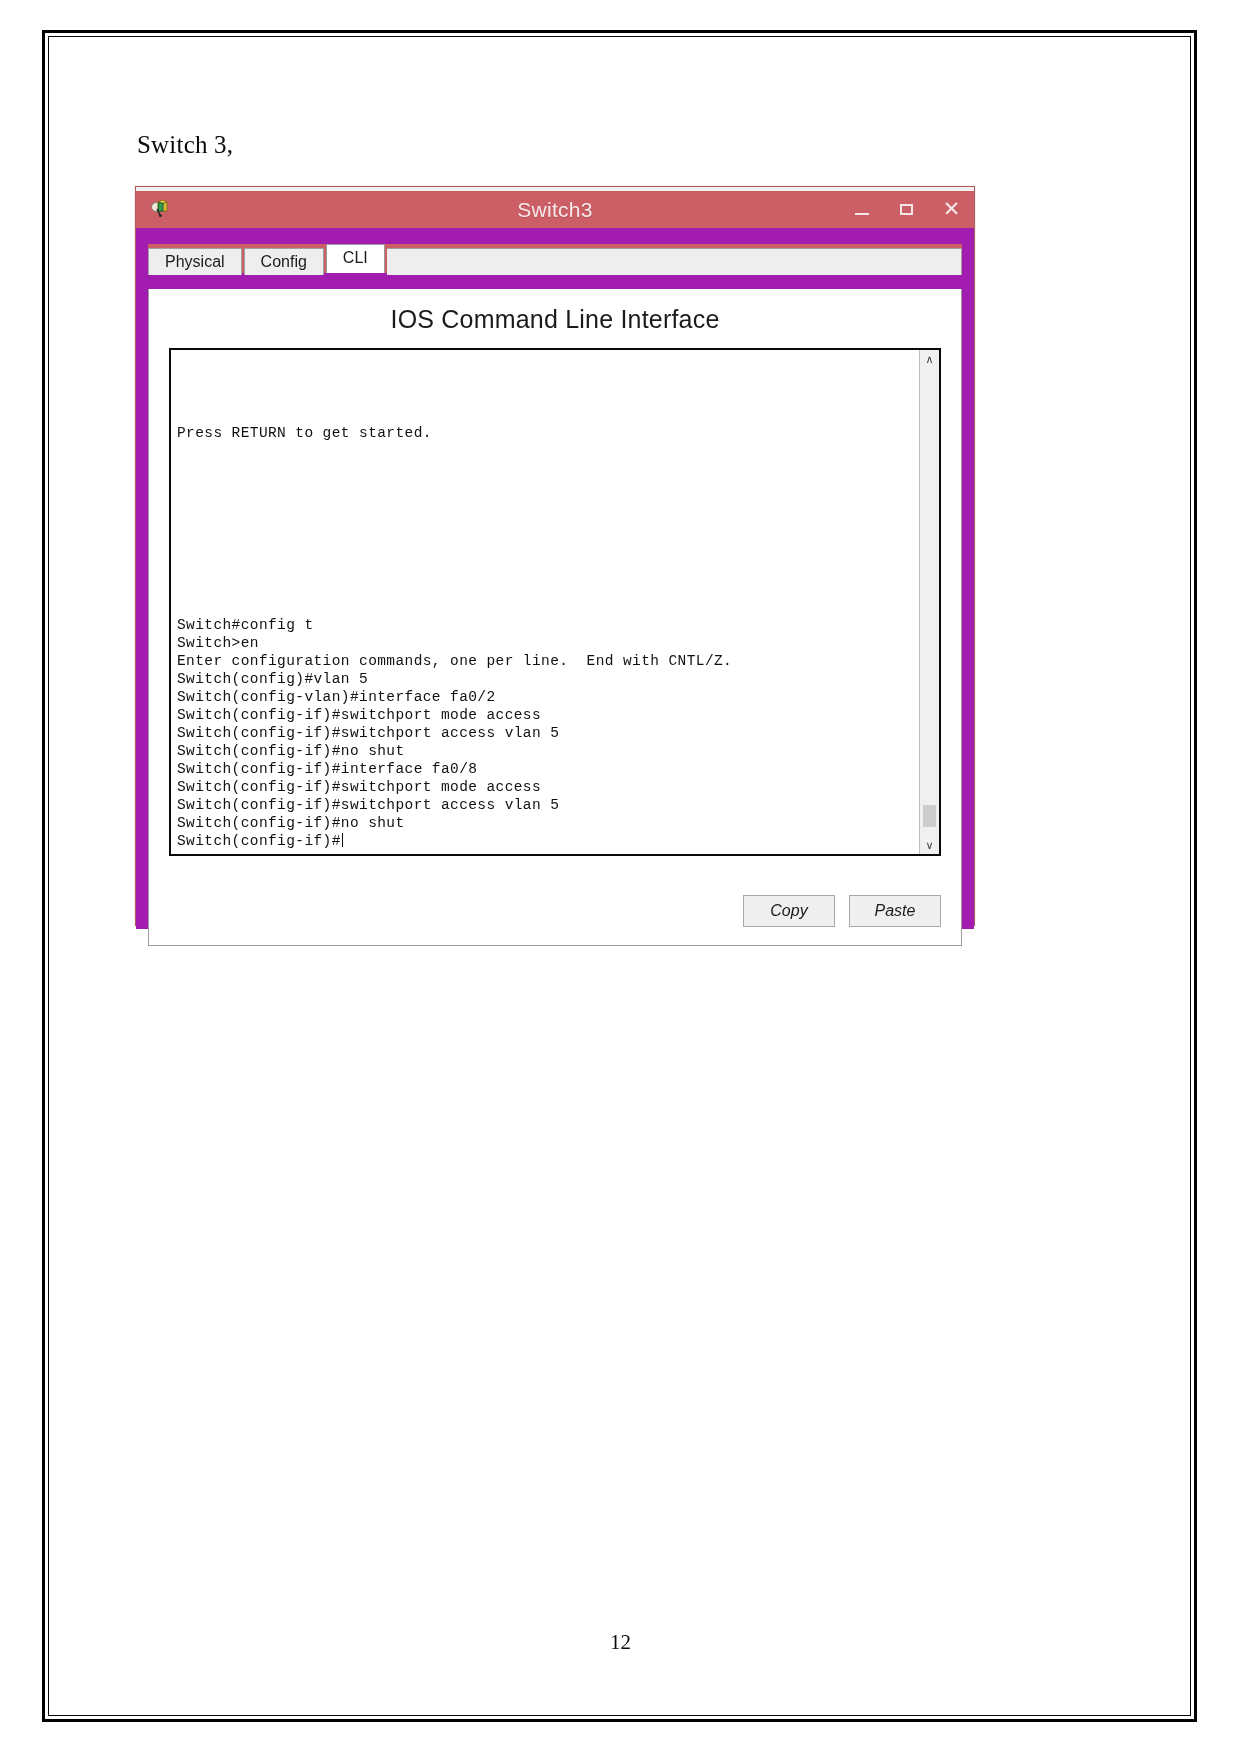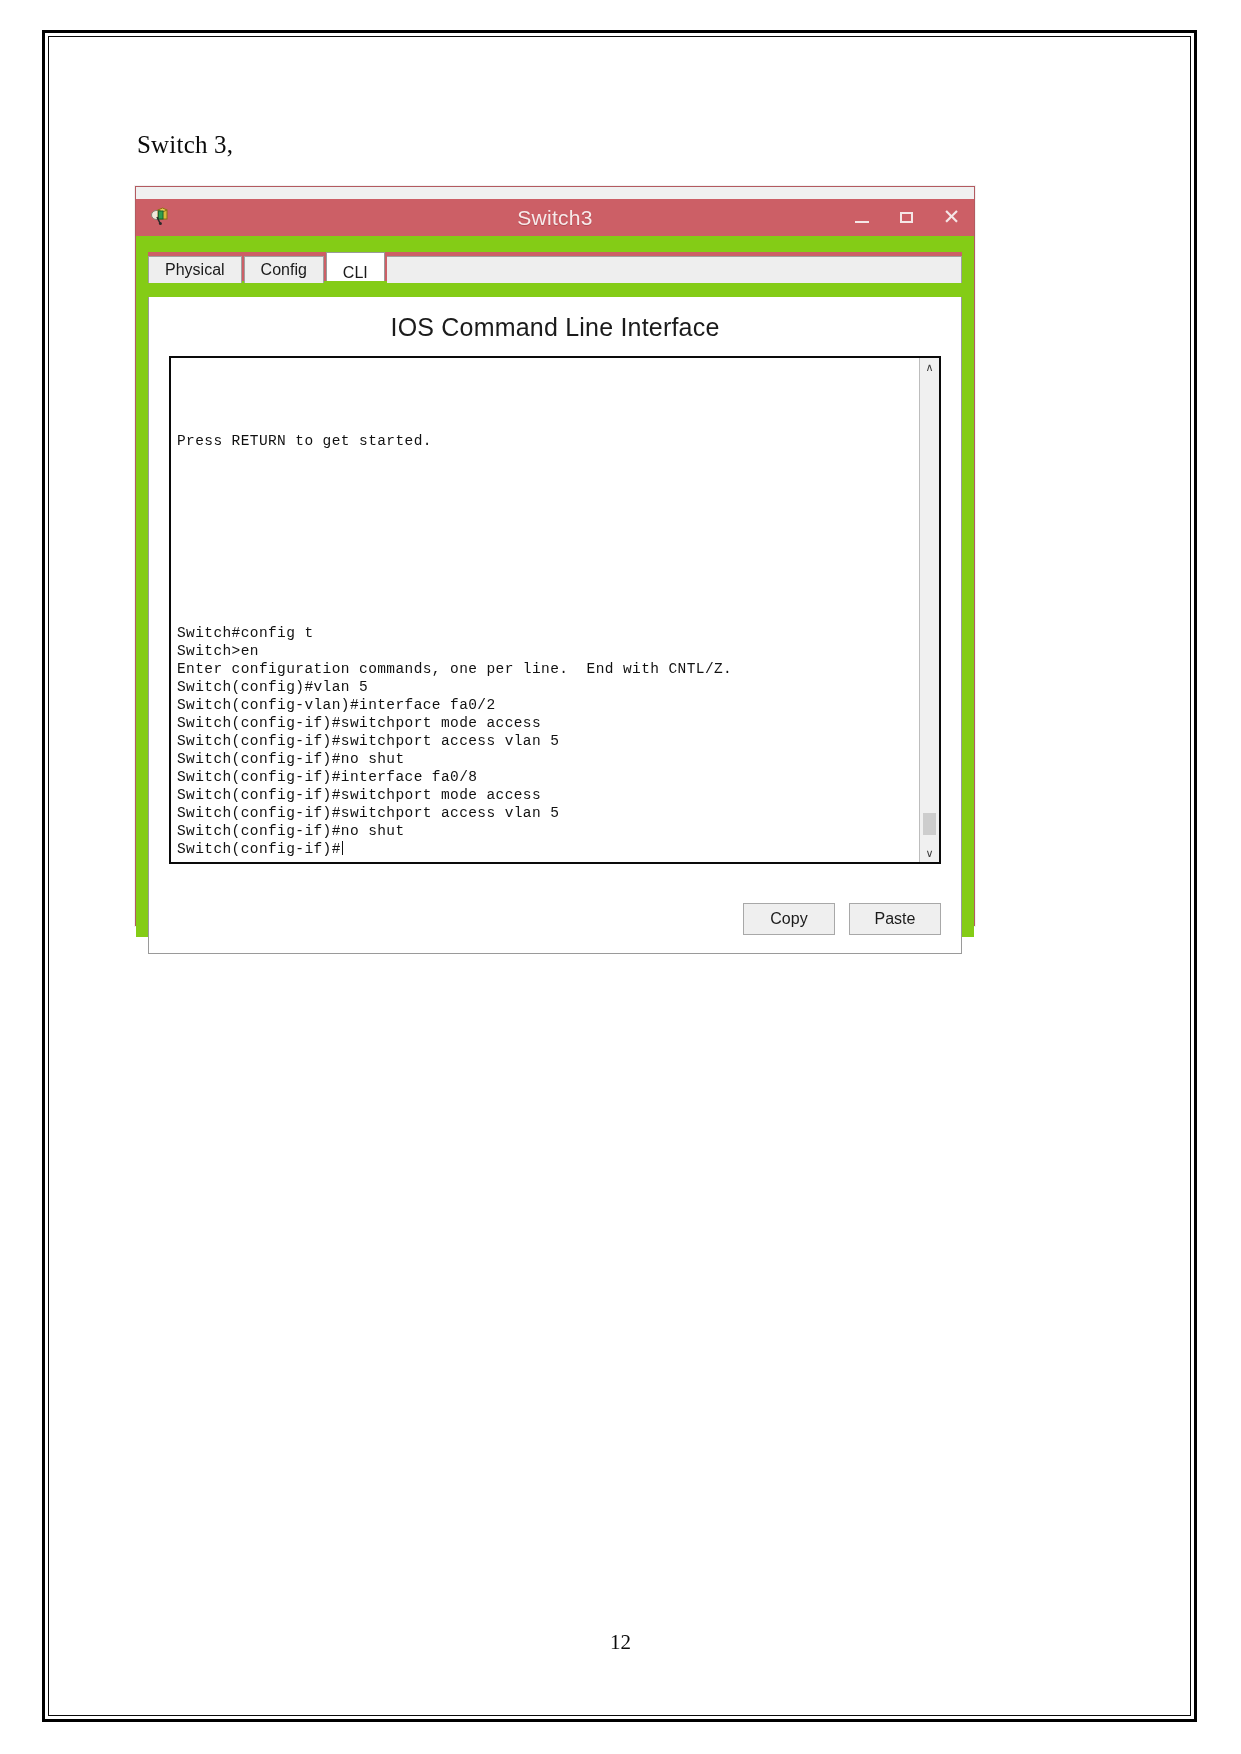--- a/index.html
+++ b/index.html
@@ -60,24 +60,24 @@
     top: 186px;
     width: 840px;
     height: 740px;
     background: #f0f0f0;
     border: 1px solid #b35a60;
     box-sizing: border-box;
     box-shadow: 0 0 0 1px rgba(0,0,0,.05);
   }
   .window-chrome {
     position: absolute;
-    left: 0; top: 12px;
+    left: 0; top: 4px;
     width: 100%;
     height: 100%;
-    background: #84cc16;
+    background: #a21caf;
     box-sizing: border-box;
     padding: 0;
   }
 
   .titlebar {
     position: relative;
     height: 37px;
     background: #cc5f66;
     display: flex;
     align-items: center;
@@ -159,21 +159,21 @@
     position: relative;
     top: 2px;
   }
   .tab.active {
     background: #ffffff;
     height: 29px;
     top: 0;
     border-color: #9a9a9a;
     font-weight: normal;
     z-index: 3;
-    padding-top: 11px;
+    padding-top: 4px;
   }
   .tab-filler {
     flex: 1;
     height: 27px;
     background: #eeeeee;
     border: 1px solid #a0a0a0;
     border-bottom: none;
     border-left: none;
     box-sizing: border-box;
     position: relative;
@@ -263,20 +263,21 @@
     top: 455px;
   }
 
   
   .actions {
     position: absolute;
     right: 20px;
     bottom: 18px;
     display: flex;
     gap: 14px;
+    font-style: italic;
   }
   .btn {
     width: 92px;
     height: 32px;
     background: #efefef;
     border: 1px solid #a8a8a8;
     font-family: "Liberation Sans", sans-serif;
     font-size: 16px;
     color: #1b1b1b;
     display: flex;

